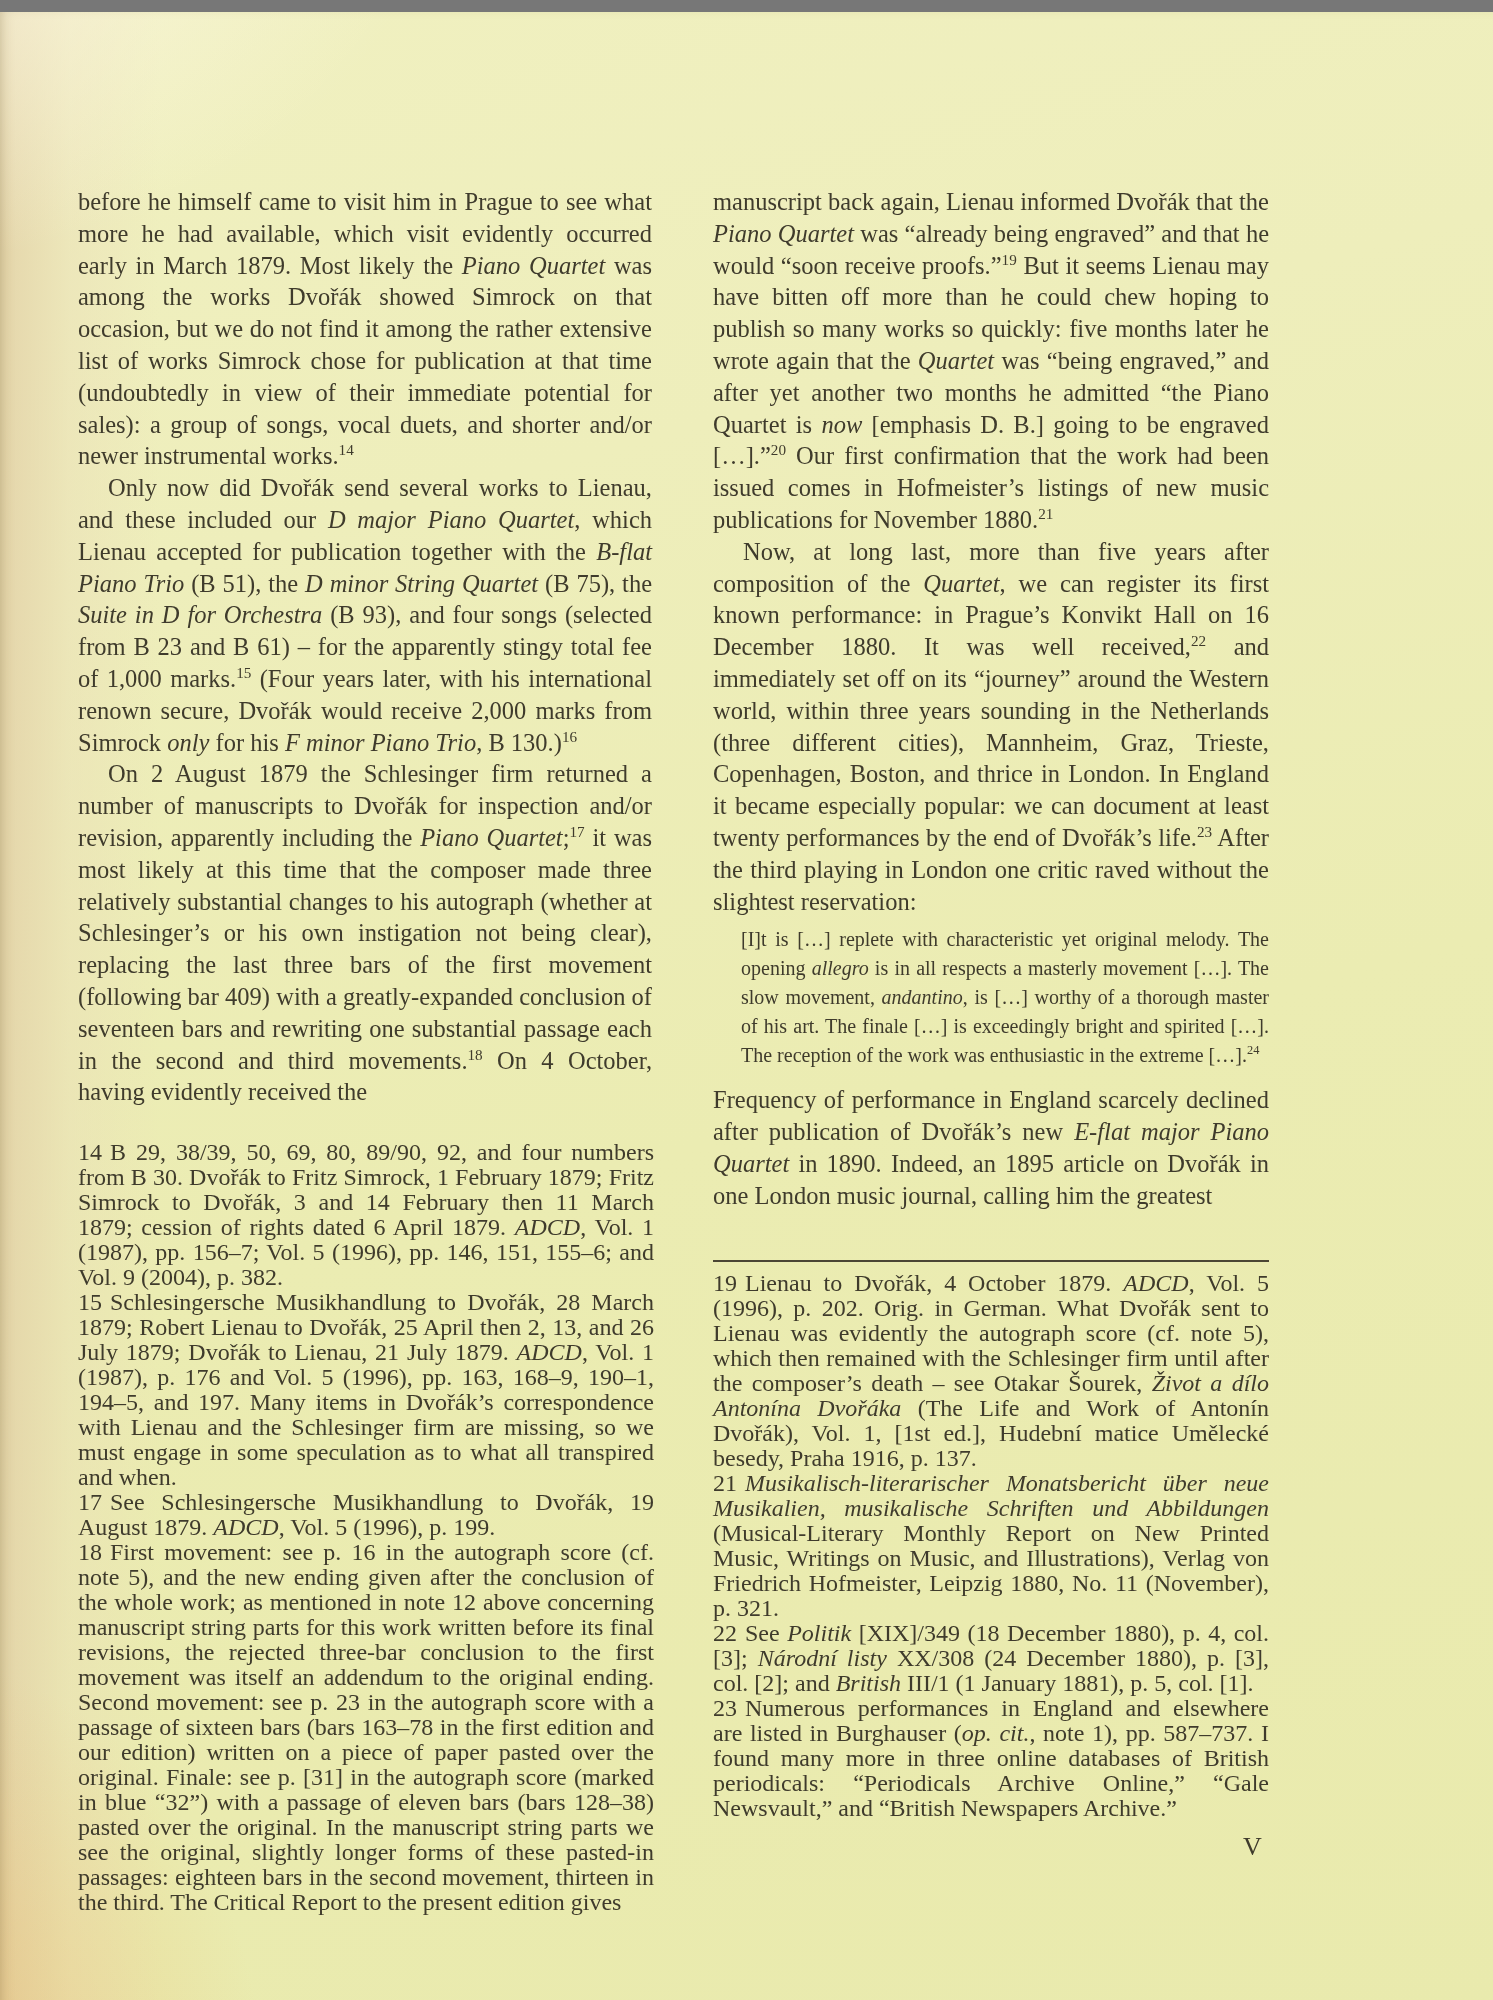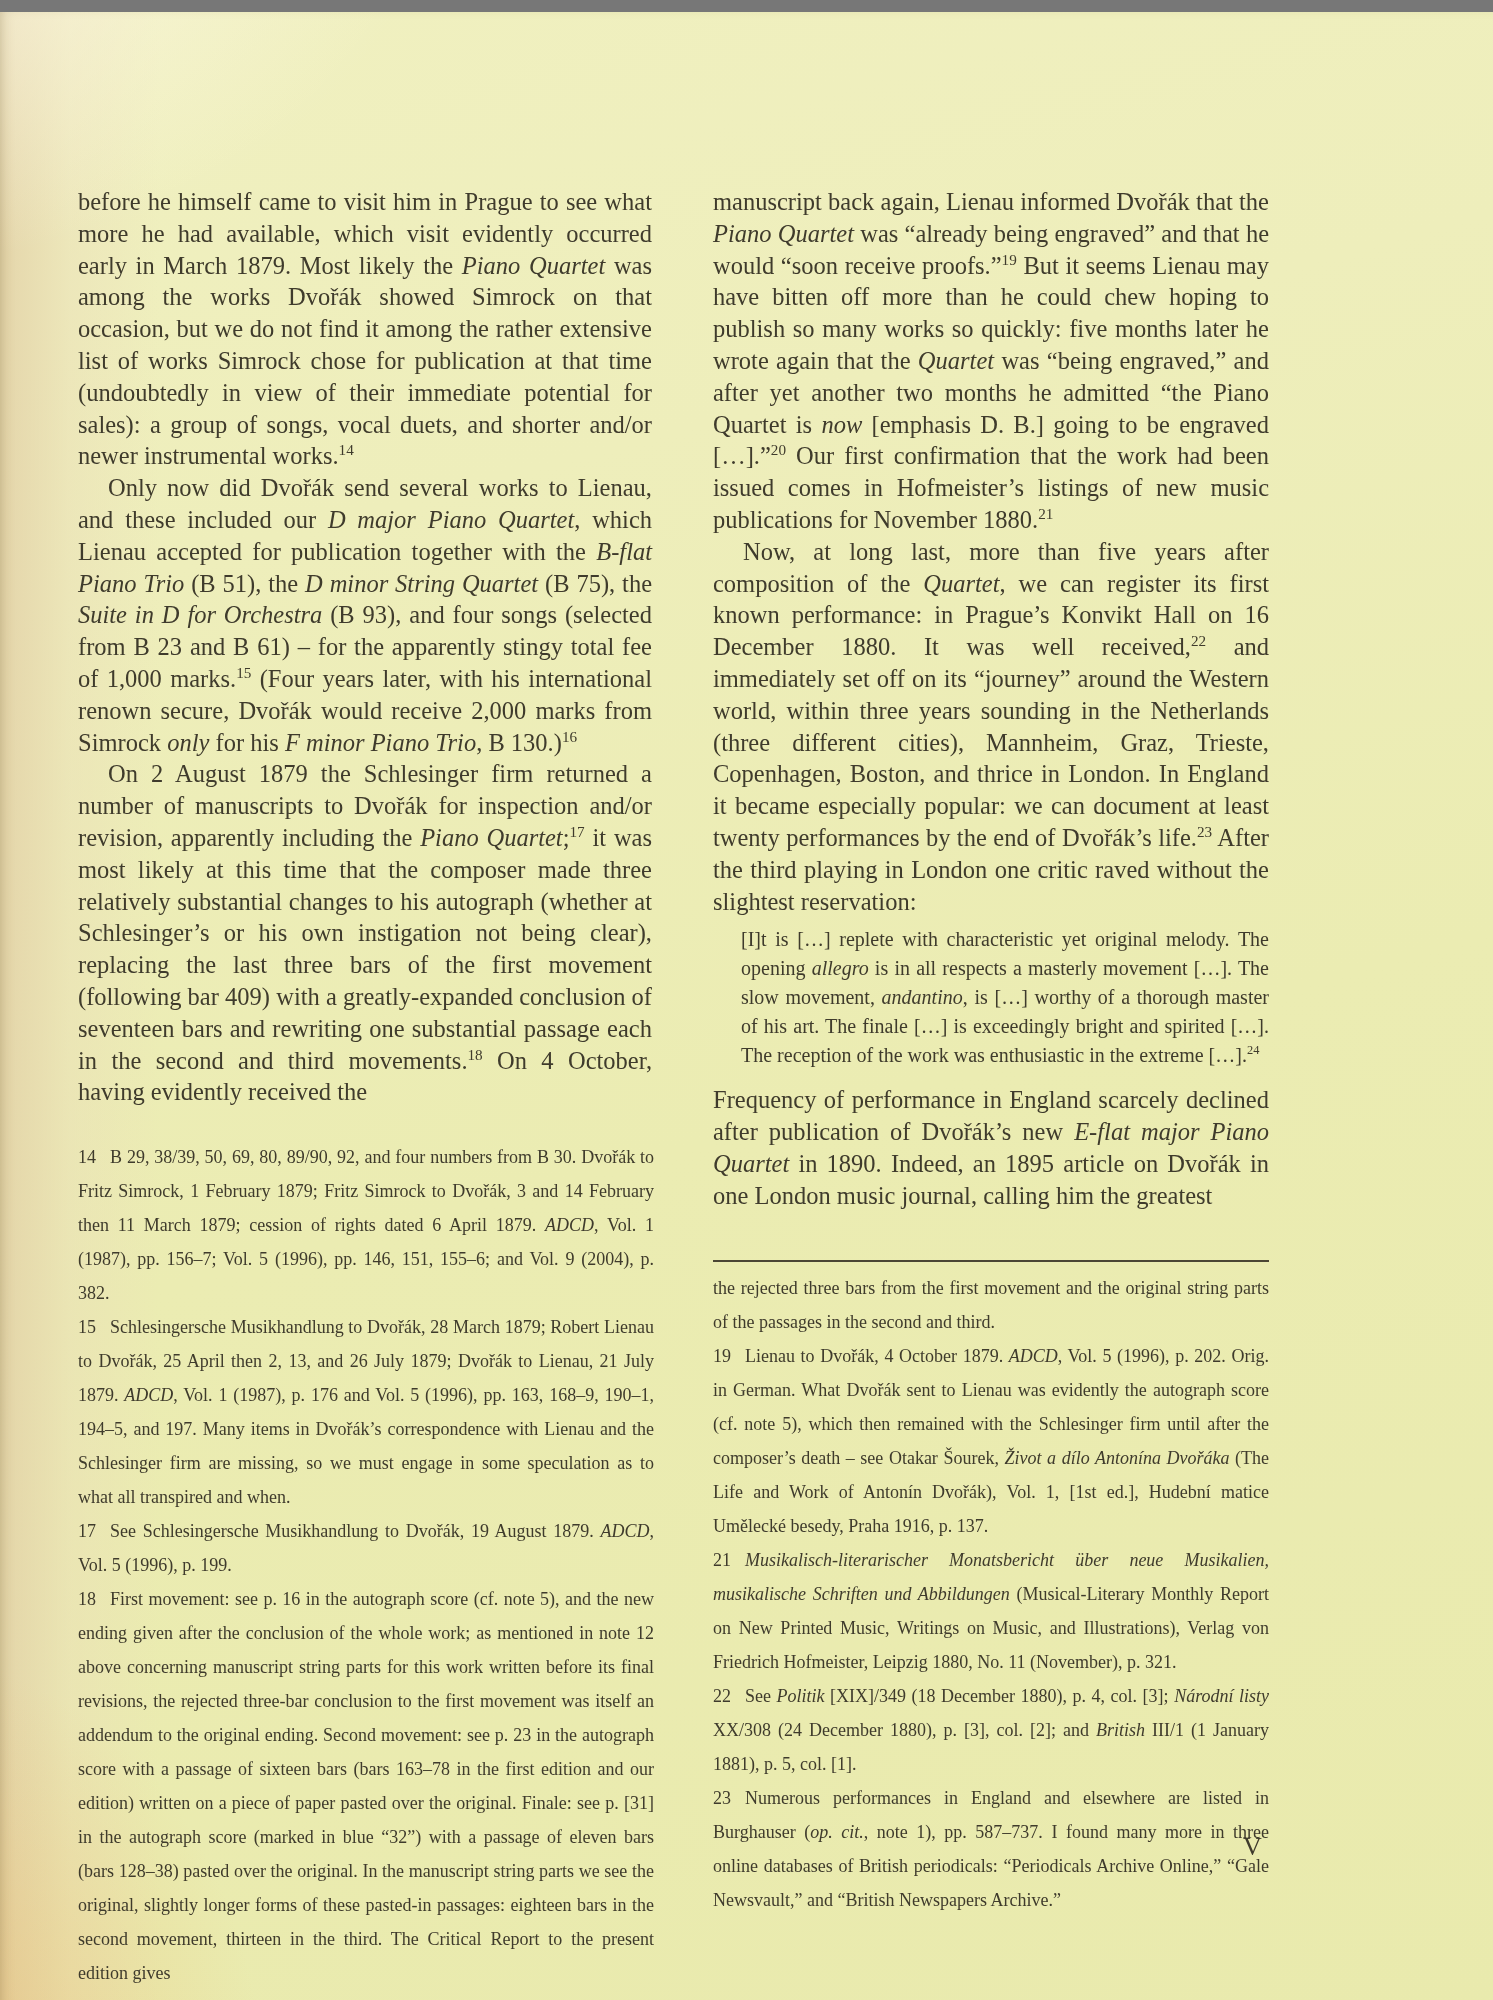--- a/index.html
+++ b/index.html
@@ -32,22 +32,22 @@
   .body-col p.gap { margin-top: 12px; }
   .body-col p.quote {
     margin: 8px 0 14px 28px;
     font-size: 20px;
     line-height: 29px;
     text-indent: 0;
   }
   .notes-col {
     position: absolute;
     text-align: justify;
-    font-size: 18px;
-    line-height: 34px;
+    font-size: 24px;
+    line-height: 25px;
   }
   .notes-col p { margin: 0; }
   .left-notes  { left: 78px;  top: 1128px; width: 576px; }
   .right-notes { left: 713px; top: 1248px; width: 556px; }
   .fn-rule {
     height: 0;
     border-top: 2px solid #4b4634;
     margin-bottom: 9px;
   }
   .fn-num {
@@ -83,21 +83,20 @@
 
   <div class="body-col right">
       <p class="">manuscript back again, Lienau informed Dvořák that the <em>Piano Quartet</em> was “already being engraved” and that he would “soon receive proofs.”<sup>19</sup> But it seems Lienau may have bitten off more than he could chew hoping to publish so many works so quickly: five months later he wrote again that the <em>Quartet</em> was “being engraved,” and after yet another two months he admitted “the Piano Quartet is <em>now</em> [emphasis D. B.] going to be engraved […].”<sup>20</sup> Our first confirmation that the work had been issued comes in Hofmeister’s listings of new music publications for November 1880.<sup>21</sup></p>
       <p class="indent ">Now, at long last, more than five years after composition of the <em>Quartet</em>, we can register its first known performance: in Prague’s Konvikt Hall on 16 December 1880. It was well received,<sup>22</sup> and immediately set off on its “journey” around the Western world, within three years sounding in the Netherlands (three different cities), Mannheim, Graz, Trieste, Copenhagen, Boston, and thrice in London. In England it became especially popular: we can document at least twenty performances by the end of Dvořák’s life.<sup>23</sup> After the third playing in London one critic raved without the slightest reservation:</p>
       <p class="quote ">[I]t is […] replete with characteristic yet original melody. The opening <em>allegro</em> is in all respects a masterly movement […]. The slow movement, <em>andantino</em>, is […] worthy of a thorough master of his art. The finale […] is exceedingly bright and spirited […]. The reception of the work was enthusiastic in the extreme […].<sup>24</sup></p>
       <p class="gap">Frequency of performance in England scarcely declined after publication of Dvořák’s new <em>E-flat major Piano Quartet</em> in 1890. Indeed, an 1895 article on Dvořák in one London music journal, calling him the greatest</p>
     </div>
 
   <div class="notes-col right-notes">
     <div class="fn-rule"></div>
-    <p class="fn-cont">the rejected three bars from the first movement and the original string parts of the passages in the second and third.</p>
     <div>
         <p><span class="fn-num">19</span>Lienau to Dvořák, 4 October 1879. <em>ADCD</em>, Vol. 5 (1996), p. 202. Orig. in German. What Dvořák sent to Lienau was evidently the autograph score (cf. note 5), which then remained with the Schlesinger firm until after the composer’s death – see Otakar Šourek, <em>Život a dílo Antonína Dvořáka</em> (The Life and Work of Antonín Dvořák), Vol. 1, [1st ed.], Hudební matice Umělecké besedy, Praha 1916, p. 137.</p>
         <p><span class="fn-num">21</span><em>Musikalisch-literarischer Monatsbericht über neue Musikalien, musikalische Schriften und Abbildungen</em> (Musical-Literary Monthly Report on New Printed Music, Writings on Music, and Illustrations), Verlag von Friedrich Hofmeister, Leipzig 1880, No. 11 (November), p. 321.</p>
         <p><span class="fn-num">22</span>See <em>Politik</em> [XIX]/349 (18 December 1880), p. 4, col. [3]; <em>Národní listy</em> XX/308 (24 December 1880), p. [3], col. [2]; and <em>British</em> III/1 (1 January 1881), p. 5, col. [1].</p>
         <p><span class="fn-num">23</span>Numerous performances in England and elsewhere are listed in Burghauser (<em>op. cit.</em>, note 1), pp. 587–737. I found many more in three online databases of British periodicals: “Periodicals Archive Online,” “Gale Newsvault,” and “British Newspapers Archive.”</p>
       </div>
   </div>
 
   <div class="page-number">V</div>
 </div>

